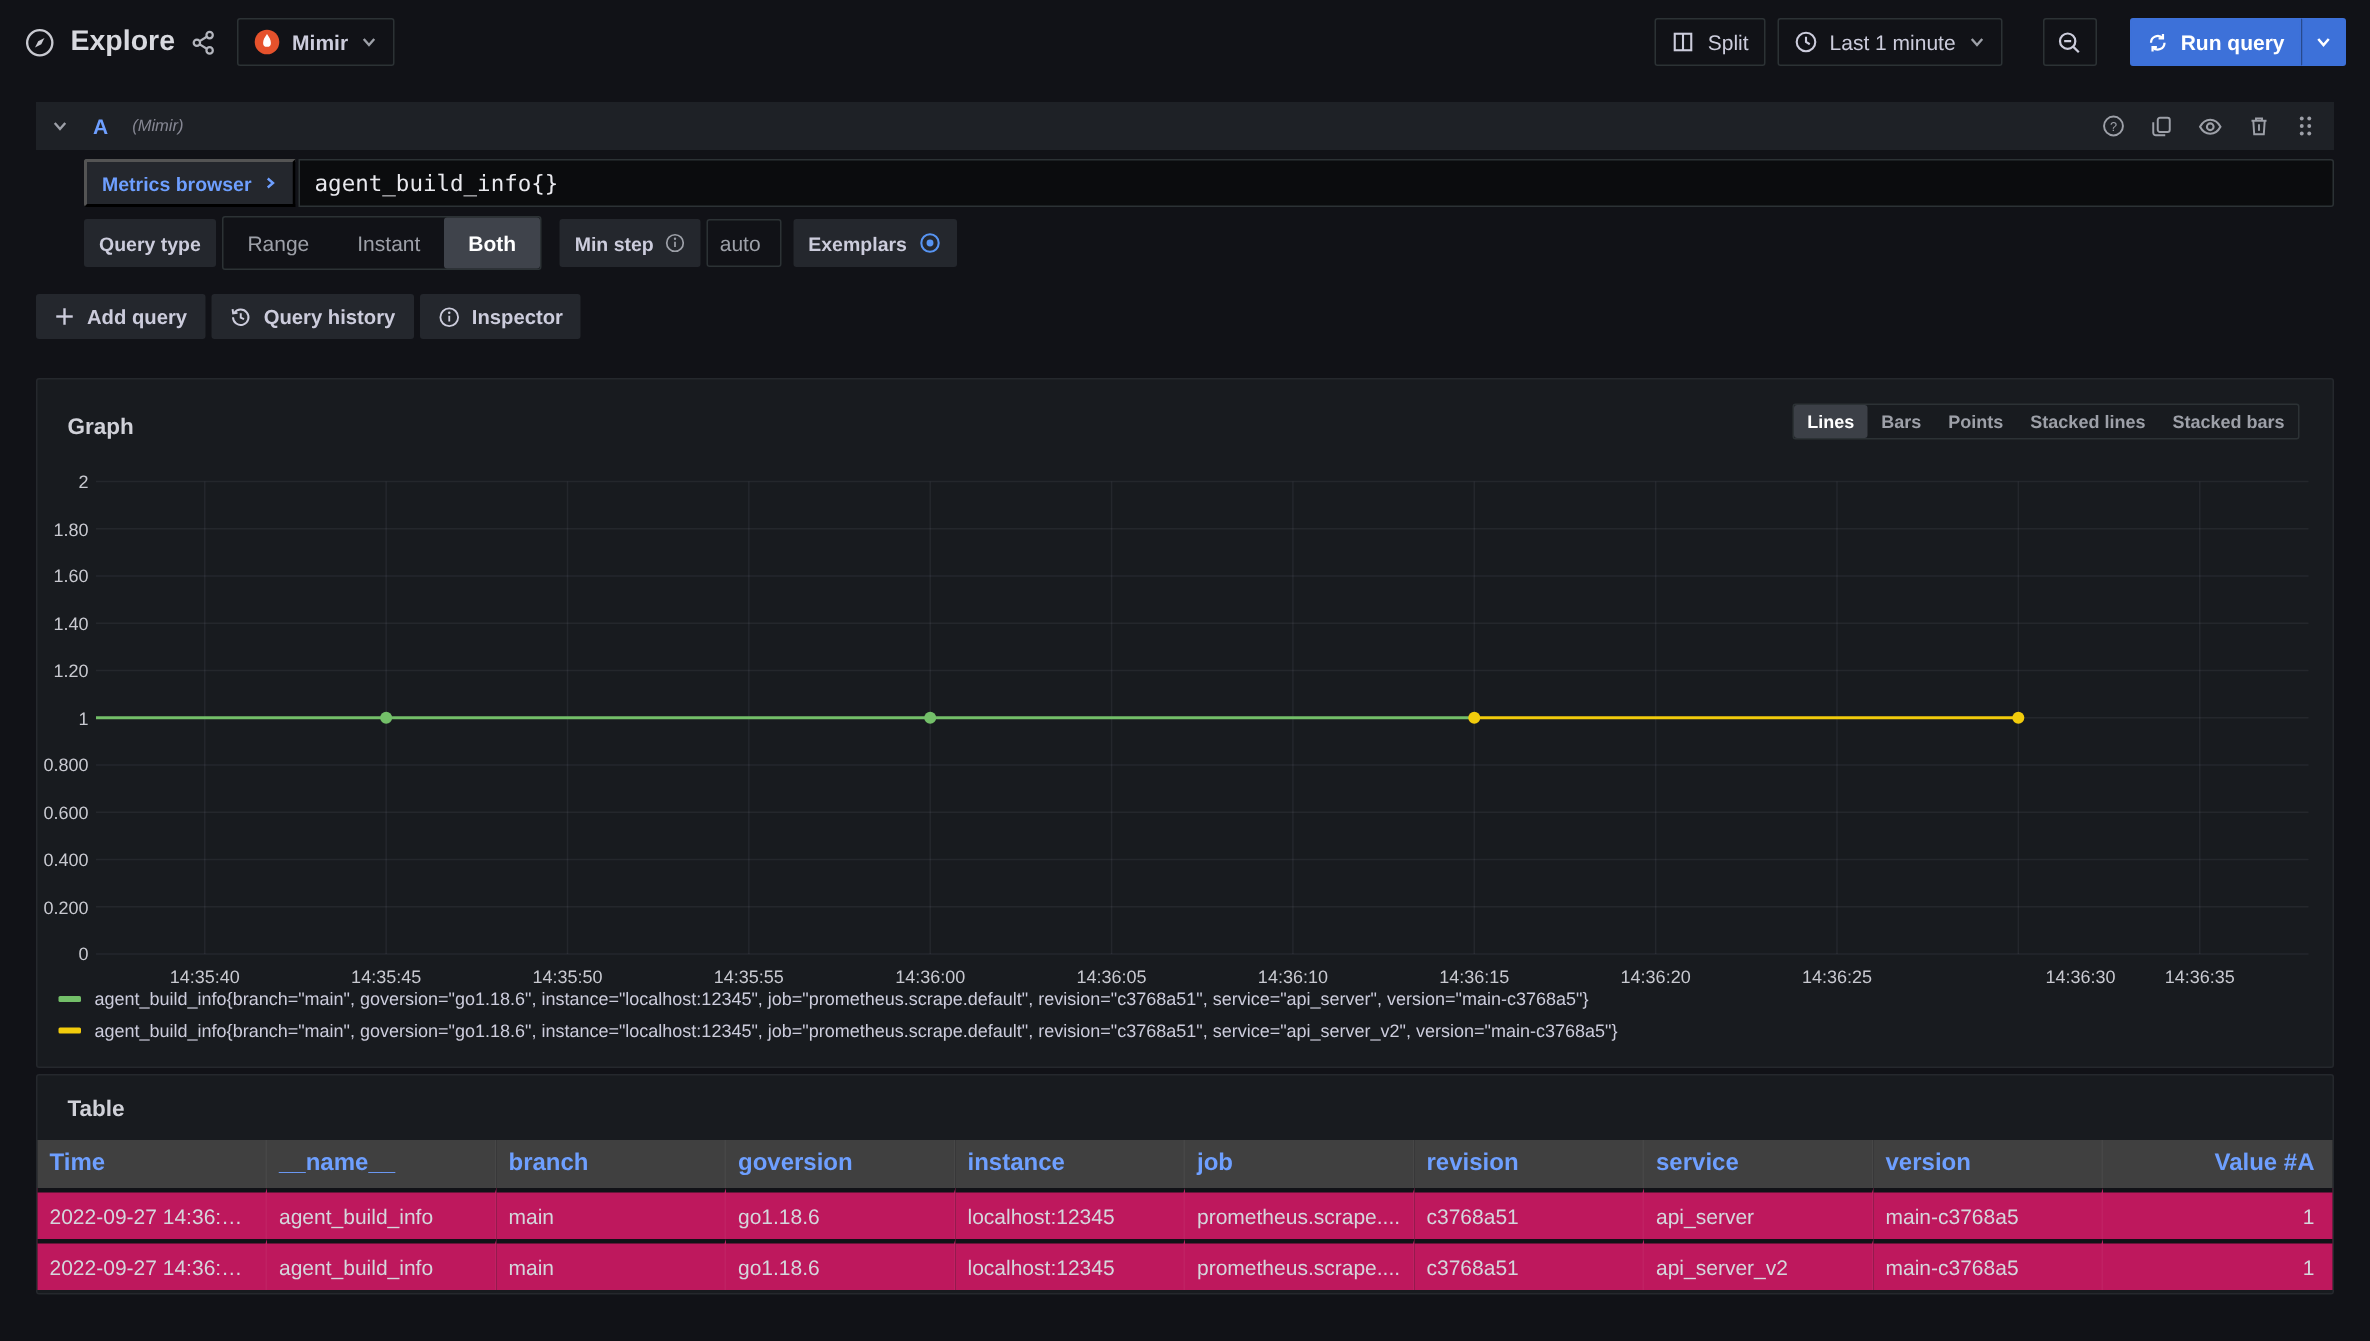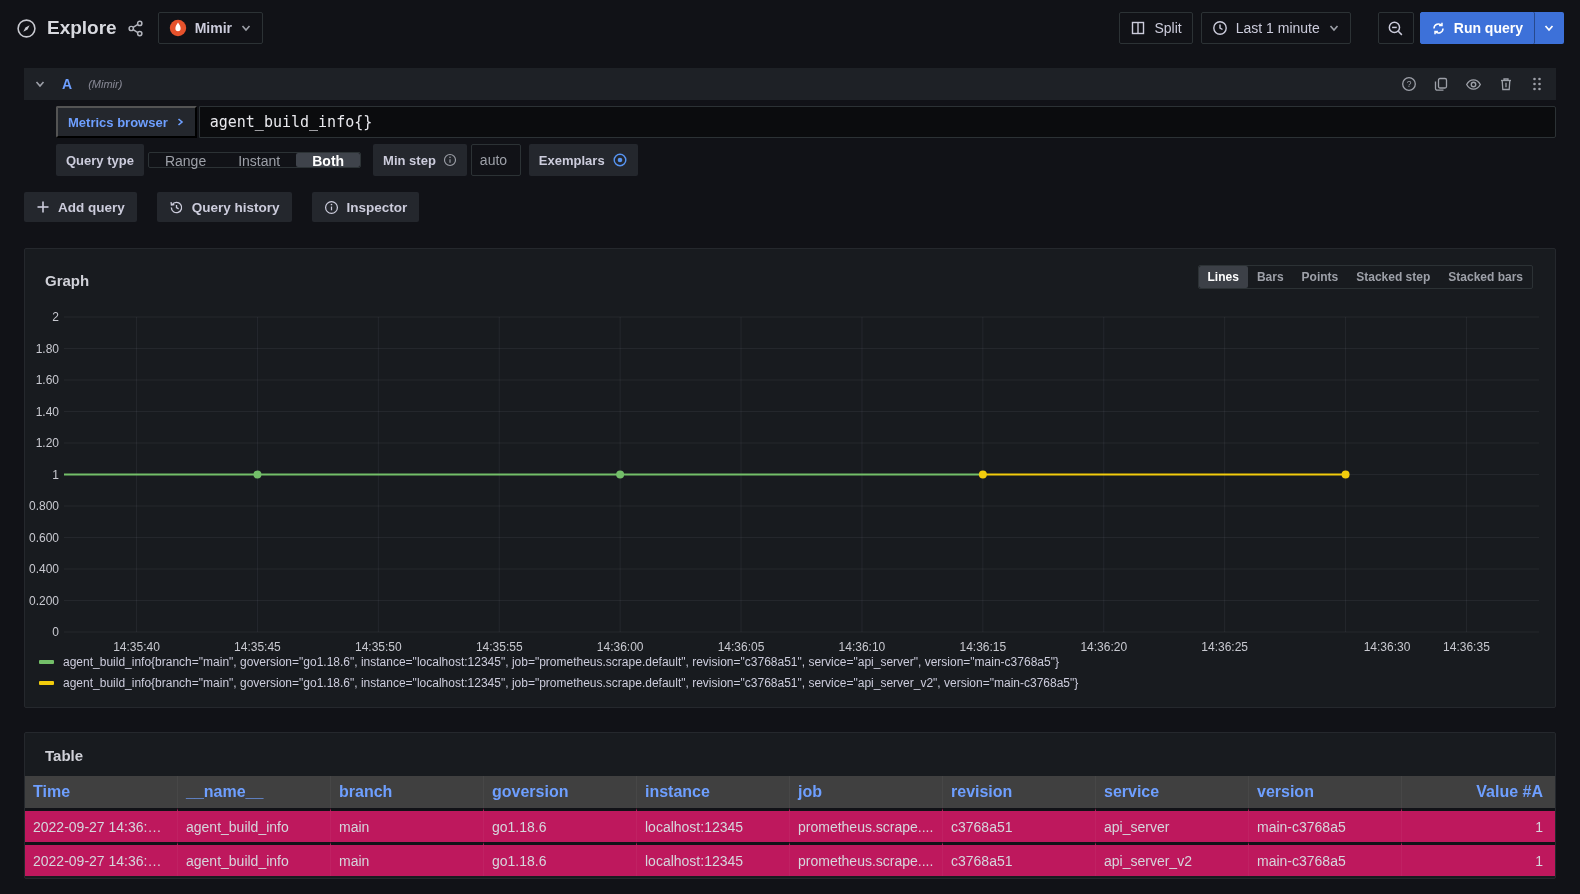--- a/index.html
+++ b/index.html
@@ -18,21 +18,21 @@
   .app-title { font-size:19px; font-weight:700; color:#d8d9df; margin:0 10px 0 10px; }
   .icon-btn { background:none; border:none; cursor:pointer; display:flex; align-items:center; color:#9da0a8; }
   .ds-picker { margin-left:14px; height:32px; background:#111217; border:1px solid #2c3235; border-radius:2px;
                display:flex; align-items:center; gap:8px; padding:0 10px; color:#ccccdc; font-size:14px; font-weight:600; cursor:pointer; }
   .topbar-right { display:flex; align-items:center; }
   .btn { height:32px; background:#111217; border:1px solid #2c3235; border-radius:2px; color:#ccccdc;
          display:flex; align-items:center; gap:8px; padding:0 10px; font-size:14px; font-weight:500; cursor:pointer; }
   .split-btn { margin-right:8px; }
   .tp-group { display:flex;gap:28px; }
   .tp-group .btn + .btn { margin-left:-1px; }
-  .run-group { display:flex; margin-left:6px; }
+  .run-group { display:flex; margin-left:22px; }
   .btn-primary { background:#3d71d9; border:1px solid #3d71d9; color:#fff; font-weight:600; }
   .run-main { border-radius:2px 0 0 2px; }
   .run-caret { border-radius:0 2px 2px 0; border-left:1px solid rgba(0,0,0,0.35); width:30px; justify-content:center; padding:0; }
 
   
   .query-section { margin:12px 24px 0; }
   .query-strip { height:32px; background:#1e2126; display:flex; align-items:center; justify-content:space-between; padding:0 12px 0 10px; }
   .strip-left { display:flex; align-items:center; gap:16px; }
   .ref-id { color:#6e9fff; font-size:14px; font-weight:700; }
   .ds-hint { color:rgba(204,204,220,0.6); font-size:11px; font-style:italic; }
@@ -41,30 +41,30 @@
 
   .query-row { display:flex; margin:6px 0 0 32px; }
   .chip { height:32px; background:#24272d; border-radius:2px; display:flex; align-items:center; gap:7px;
           padding:0 10px; font-size:13px; font-weight:600; color:#ccccdc; cursor:pointer; }
   .metrics-browser { color:#6e9fff; margin-right:2px; border-radius:2px 0 0 2px; }
   .query-input { flex:1; height:32px; background:#0b0c0e; border:1px solid #2c3235; border-radius:0 2px 2px 0;
                  display:flex; align-items:center; padding:0 10px; font-family:"DejaVu Sans Mono", monospace;
                  font-size:15px; color:#e9e9ee; cursor:text; }
 
   .options-row { display:flex; align-items:center; margin:6px 0 0 32px; }
-  .radio-group { display:flex; align-items:stretch; height:16px; background:#111217; border:1px solid #2c3235; border-radius:2px; margin-left:4px; padding:0; }
+  .radio-group { display:flex; align-items:stretch; height:36px; background:#111217; border:1px solid #2c3235; border-radius:2px; margin-left:4px; padding:0; }
   .radio-opt { border:none; background:transparent; color:#9da0a8; font-size:14px; font-weight:500;
                padding:0 16px; border-radius:2px; cursor:pointer; font-family:inherit; }
   .radio-opt.selected { background:#3f434b; color:#fff; font-weight:600; }
   .minstep-chip { margin-left:12px; }
   .auto-input { width:50px; height:32px; margin-left:4px; background:#111217; border:1px solid #2c3235; border-radius:2px;
                 color:#9da0a8; font-size:14px; padding:0 8px; font-family:inherit; }
   .exemplars-chip { margin-left:8px; }
 
-  .actions-row { display:flex; gap:20px; margin-top:16px; }
+  .actions-row { display:flex; gap:4px; margin-top:16px; }
   .action-btn { height:30px; background:#24272d; border:none; border-radius:2px; color:#ccccdc; display:flex;
                 align-items:center; gap:8px; padding:0 12px; font-size:13.5px; font-weight:600; cursor:pointer; font-family:inherit; }
   .action-btn .aicon { color:#b3b5bd; display:flex; }
 
   
   .panel { margin:0 24px; background:#181b1f; border:1px solid #25282d; border-radius:2px; }
   .graph-panel { margin-top:26px; padding-bottom:6px; }
   .panel-header { height:44px; display:flex; align-items:flex-end; justify-content:space-between; padding:0 22px 4px 20px; }
   .panel-title { font-size:15px; font-weight:600; color:#d0d1d8; }
   .mode-group { display:flex; height:24px; border:1px solid #2c3235; background:#181b1f; border-radius:2px; }
@@ -75,21 +75,21 @@
   .chart-wrap { position:relative; height:352px; margin-top:4px; }
   .chart-wrap svg { position:absolute; left:0; top:0; }
   .y-tick { position:absolute; width:34px; text-align:right; font-size:12px; color:#c8c9d0; }
   .x-tick { position:absolute; width:66px; text-align:center; font-size:12px; color:#c8c9d0; }
   .legend { padding:2px 0 8px 14px; }
   .legend-item { display:flex; align-items:center; height:21px; cursor:pointer; }
   .legend-swatch { width:15px; height:4px; border-radius:1px; margin-right:9px; flex:none; }
   .legend-label { font-size:12px; color:#ccccdc; white-space:nowrap; }
 
   
-  .table-panel { margin-top:24px; padding-bottom:2px; }
+  .table-panel { margin-top:4px; padding-bottom:2px; }
   .table-title { padding:14px 0 12px 20px; font-size:15px; font-weight:600; color:#d0d1d8; }
   table { width:100%; border-collapse:separate; border-spacing:0; table-layout:fixed; }
   th { height:32px; background:#404040; color:#6e9fff; font-weight:700; font-size:16px; text-align:left;
        padding:0 8px; border-right:1px solid rgba(255,255,255,0.04); cursor:pointer; overflow:hidden; white-space:nowrap; }
   td { height:34px; background:#be185d; color:#d5d6dc; font-size:14px; padding:0 8px; border-top:3px solid #111217;
        border-right:1px solid rgba(255,255,255,0.04); overflow:hidden; white-space:nowrap; text-overflow:ellipsis; }
   th:last-child, td:last-child { border-right:none; }
   .num { text-align:right; padding-right:12px; }
 </style>
 </head>
@@ -312,21 +312,21 @@
   </div>
 </div>
 
 <div class="panel graph-panel">
   <div class="panel-header">
     <span class="panel-title">Graph</span>
     <div class="mode-group">
         <button class="mode-btn selected">Lines</button>
         <button class="mode-btn">Bars</button>
         <button class="mode-btn">Points</button>
-        <button class="mode-btn">Stacked step</button>
+        <button class="mode-btn">Stacked lines</button>
         <button class="mode-btn">Stacked bars</button>
       </div>
   </div>
   <div class="chart-wrap">
       <svg width="1528" height="337">
         <line x1="39" y1="20" x2="1514" y2="20" stroke="rgba(204,204,220,0.07)" stroke-width="1"></line>
         <line x1="39" y1="51.49999999999999" x2="1514" y2="51.49999999999999" stroke="rgba(204,204,220,0.07)" stroke-width="1"></line>
         <line x1="39" y1="82.99999999999999" x2="1514" y2="82.99999999999999" stroke="rgba(204,204,220,0.07)" stroke-width="1"></line>
         <line x1="39" y1="114.50000000000001" x2="1514" y2="114.50000000000001" stroke="rgba(204,204,220,0.07)" stroke-width="1"></line>
         <line x1="39" y1="146" x2="1514" y2="146" stroke="rgba(204,204,220,0.07)" stroke-width="1"></line>

